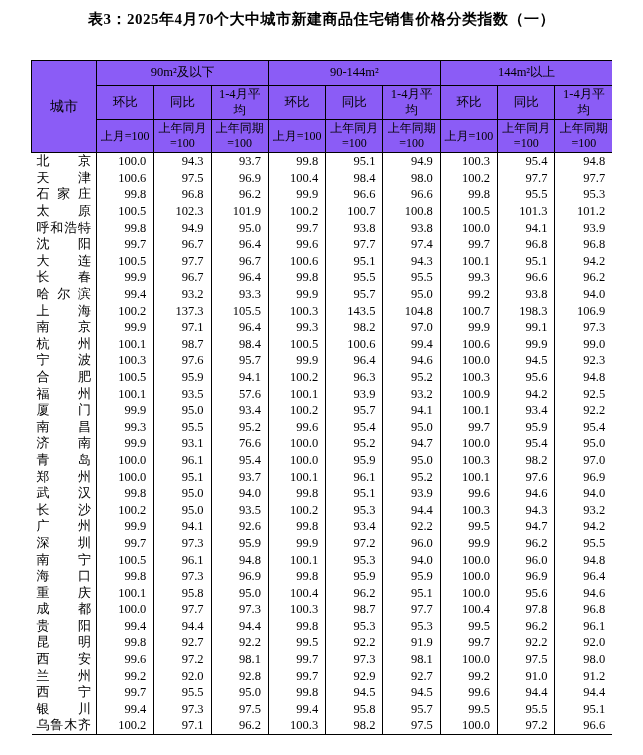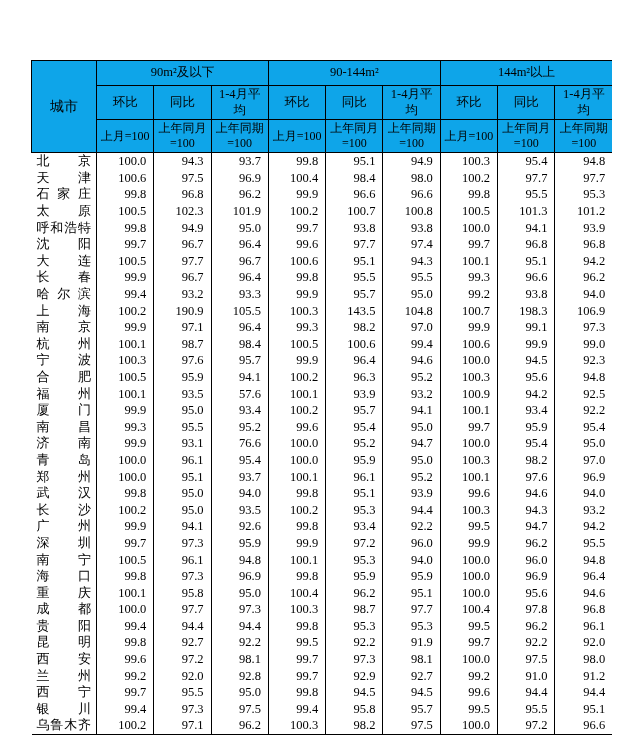--- a/index.html
+++ b/index.html
@@ -35,21 +35,21 @@
   table.idx col.c-city { width: 65px; }
   table.idx col.c-num  { width: 57.3px; }
 
   thead th {
     border: 1px solid #000;
     font-weight: normal;
     font-size: 12.5px;
     text-align: center;
     padding: 1px 2px;
     line-height: 1.25;
-    background: #0ea5e9;
+    background: #8b5cf6;
   }
   thead th:last-child { border-right: none; }
   thead th.group-row { height: 22px; }
   thead th.label-row { height: 30px; }
   thead th.base-row  { height: 28px; font-size: 12px; }
   thead th.city-head { font-size: 14px; }
 
   tbody { border-bottom: 1px solid #000; }
   tbody td {
     border-right: 1px solid #000;
@@ -70,20 +70,21 @@
   tbody td.city .spread {
     display: flex;
     justify-content: space-between;
     padding: 0 5px;
   }
 </style>
 </head>
 <body>
 
 <div class="page">
+  <div class="title">表3：2025年4月70个大中城市新建商品住宅销售价格分类指数（一）</div>
 
   <table class="idx">
     <colgroup>
       <col class="c-city">
       <col class="c-num">
         <col class="c-num">
         <col class="c-num">
       <col class="c-num">
         <col class="c-num">
         <col class="c-num">
@@ -280,21 +281,21 @@
           <td class="num">94.0</td>
         </tr>
         <tr>
           <td class="city">
             <span class="spread">
               <span>上</span>
               <span>海</span>
             </span>
           </td>
           <td class="num">100.2</td>
-          <td class="num">190.9</td>
+          <td class="num">137.3</td>
           <td class="num">105.5</td>
           <td class="num">100.3</td>
           <td class="num">143.5</td>
           <td class="num">104.8</td>
           <td class="num">100.7</td>
           <td class="num">198.3</td>
           <td class="num">106.9</td>
         </tr>
         <tr>
           <td class="city">

